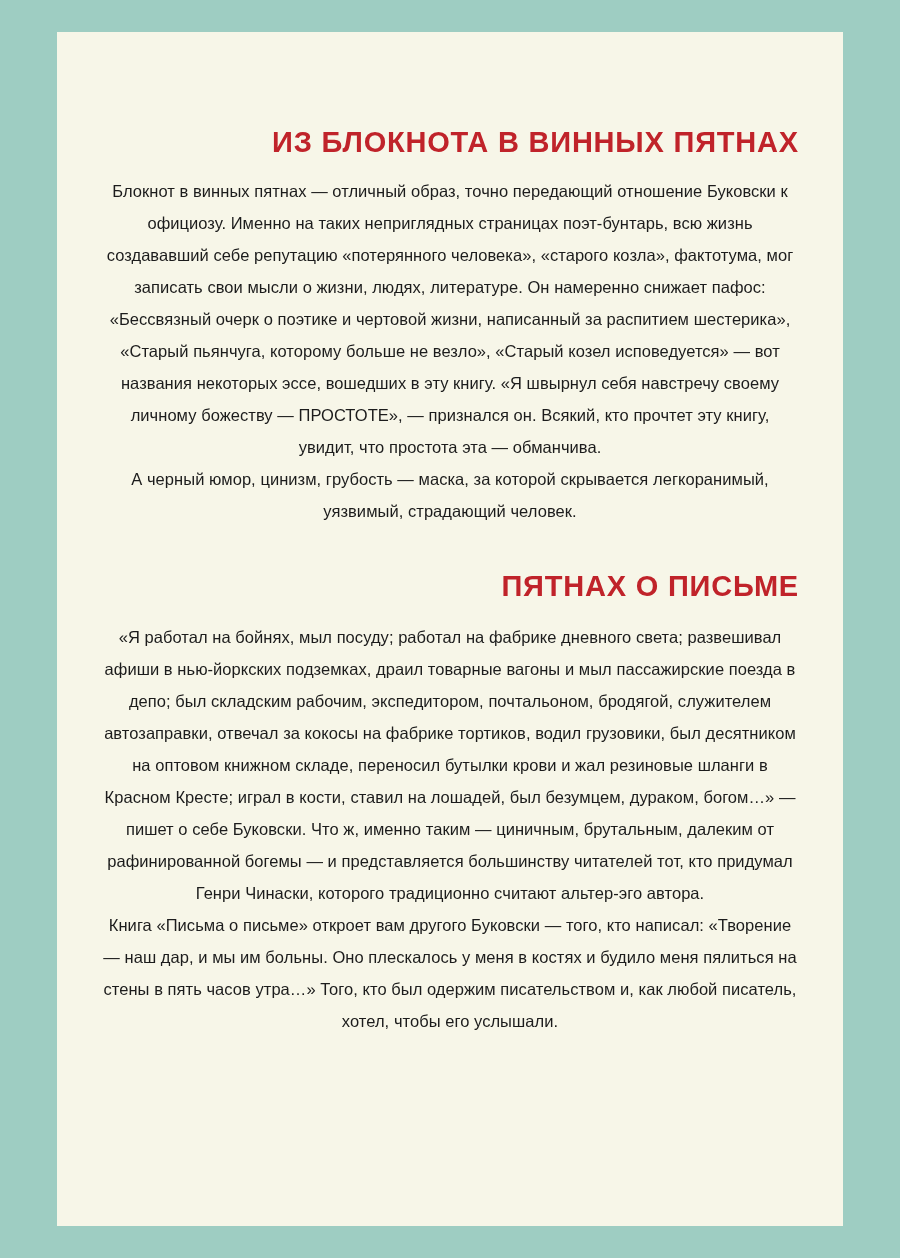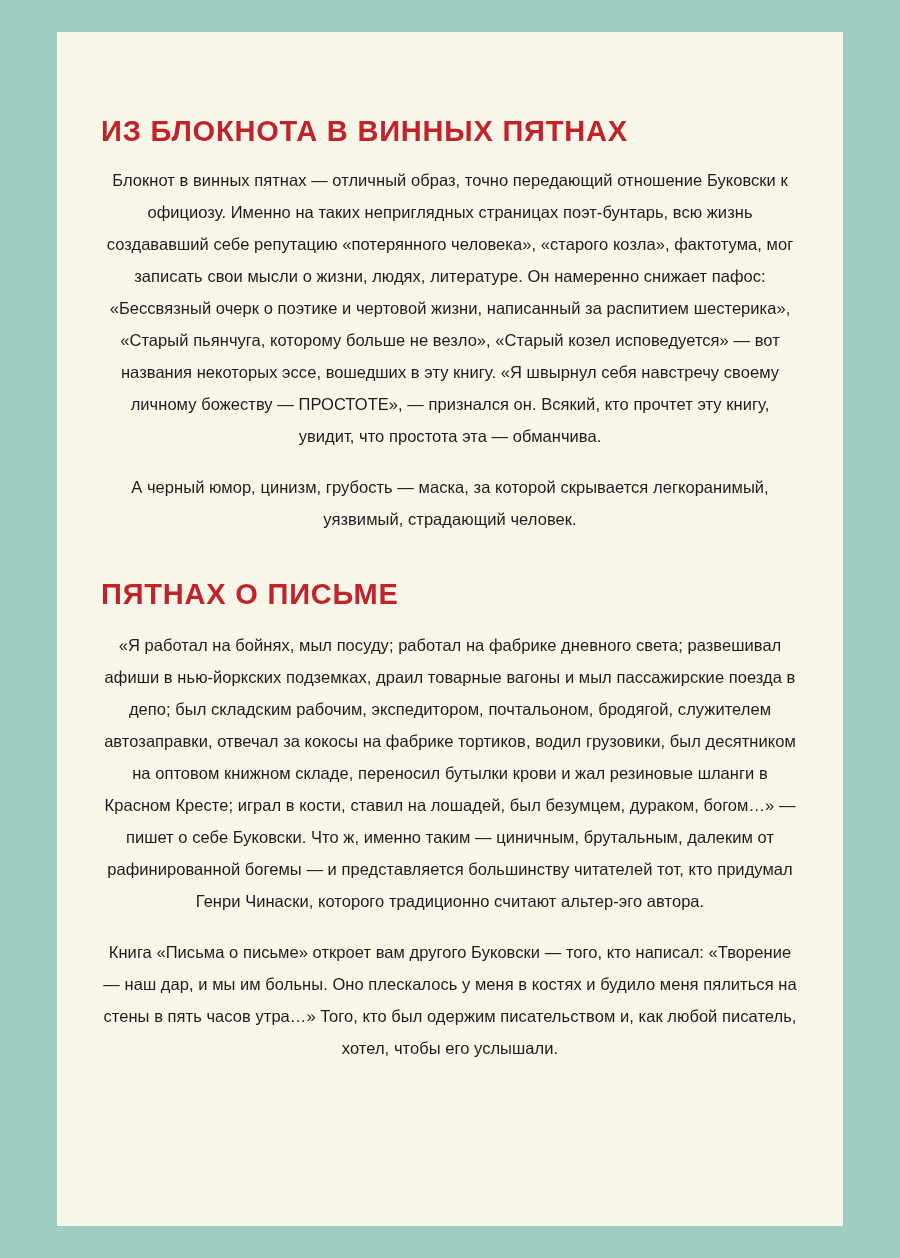--- a/index.html
+++ b/index.html
@@ -27,39 +27,39 @@
     left: 40px;
     top: 80px;
     width: 706px;
   }
   .section-title {
     color: #c0232a;
     font-family: "Liberation Sans", sans-serif;
     font-weight: bold;
     font-size: 29px;
     letter-spacing: 0.8px;
-    text-align: left;
-    margin: 4px 0 16px 0;
+    text-align: right;
+    margin: 15px 0 16px 0;
     line-height: 1.1;
   }
   .section-title.second {
     margin-top: 44px;
     margin-bottom: 18px;
   }
   .para {
     color: #1c1c1c;
     font-family: "Liberation Sans", sans-serif;
     font-size: 16.5px;
     line-height: 32px;
     text-align: center;
     margin: 0 0 0 0;
     letter-spacing: 0.05px;
   }
   .para + .para {
-    margin-top: 19px;
+    margin-top: 0;
   }
   .para.indent {
     text-indent: 0;
   }
   .block {
     padding: 0 4px;
   }
 </style>
 </head>
 <body>

